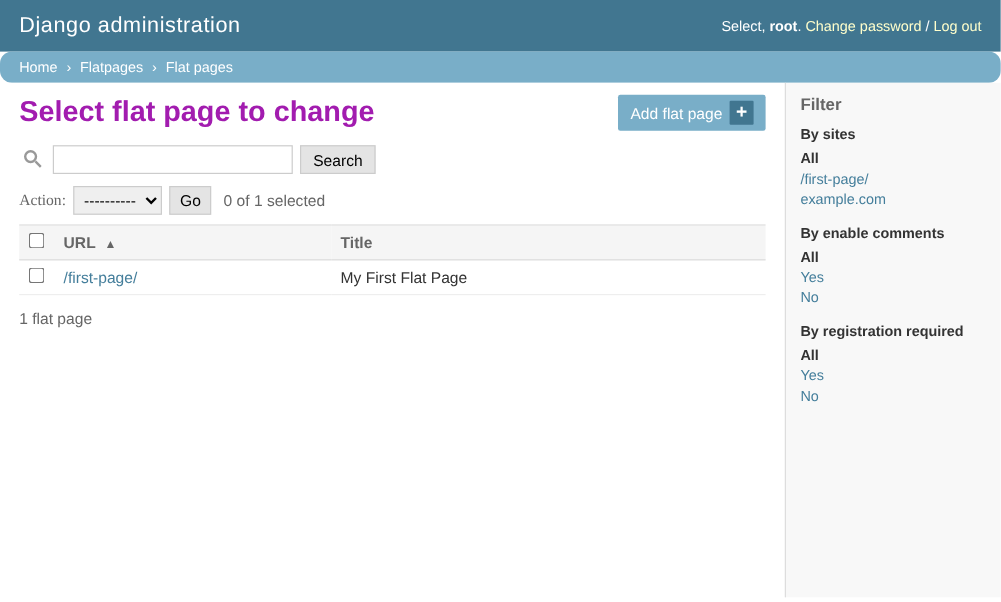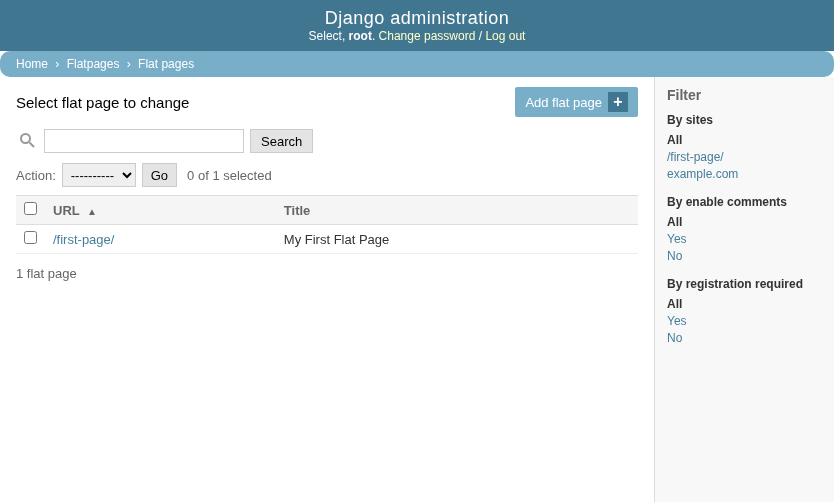--- a/index.html
+++ b/index.html
@@ -7,21 +7,20 @@
 
     
     #header {
       background: #417690;
       color: #ffc;
       padding: 8px 16px;
       display: flex;
       align-items: center;
       justify-content: space-between;
       min-height: 43px;
-      flex-direction: column;
     }
     #header h1 {
       font-size: 18px;
       font-weight: normal;
       color: #fff;
       letter-spacing: 0.5px;
     }
     #header .user-info {
       font-size: 12px;
       color: #fff;
@@ -56,23 +55,23 @@
     }
 
     
     .page-title-row {
       display: flex;
       align-items: center;
       justify-content: space-between;
       margin-bottom: 12px;
     }
     .page-title {
-      font-size: 15px;
-      font-weight: normal;
-      color: #000000;
+      font-size: 24px;
+      font-weight: bold;
+      color: #a21caf;
     }
     .add-button {
       display: flex;
       align-items: center;
       background: #79aec8;
       color: #fff;
       border: none;
       padding: 5px 10px;
       font-size: 13px;
       cursor: pointer;
@@ -128,21 +127,21 @@
     }
 
     
     .action-bar {
       display: flex;
       align-items: center;
       gap: 6px;
       margin-bottom: 8px;
       font-size: 13px;
     }
-    .action-label { color: #666; }
+    .action-label { color: #666; font-family: Liberation Serif, serif; }
     .action-select {
       border: 1px solid #ccc;
       font-size: 13px;
       padding: 2px 4px;
       height: 24px;
     }
     .go-button {
       background: #e4e4e4;
       border: 1px solid #ccc;
       padding: 2px 8px;

